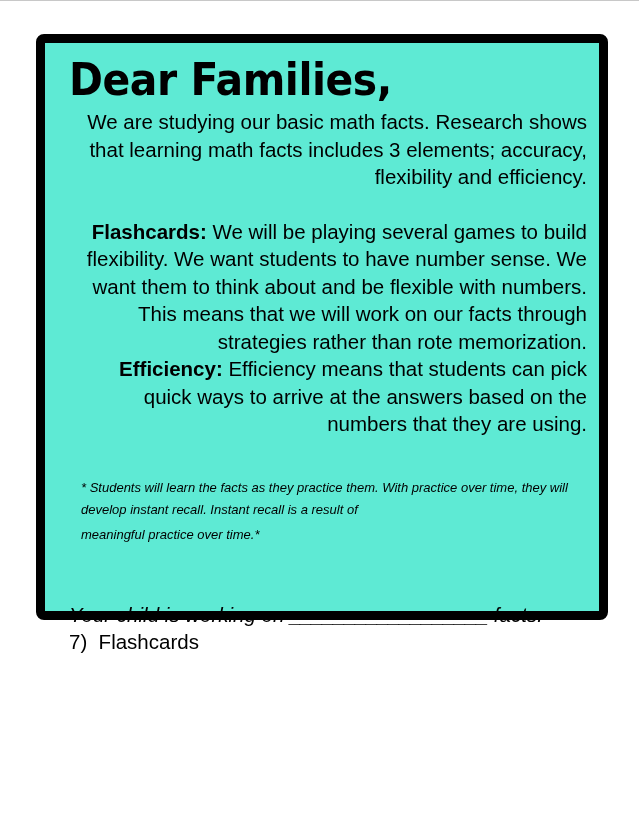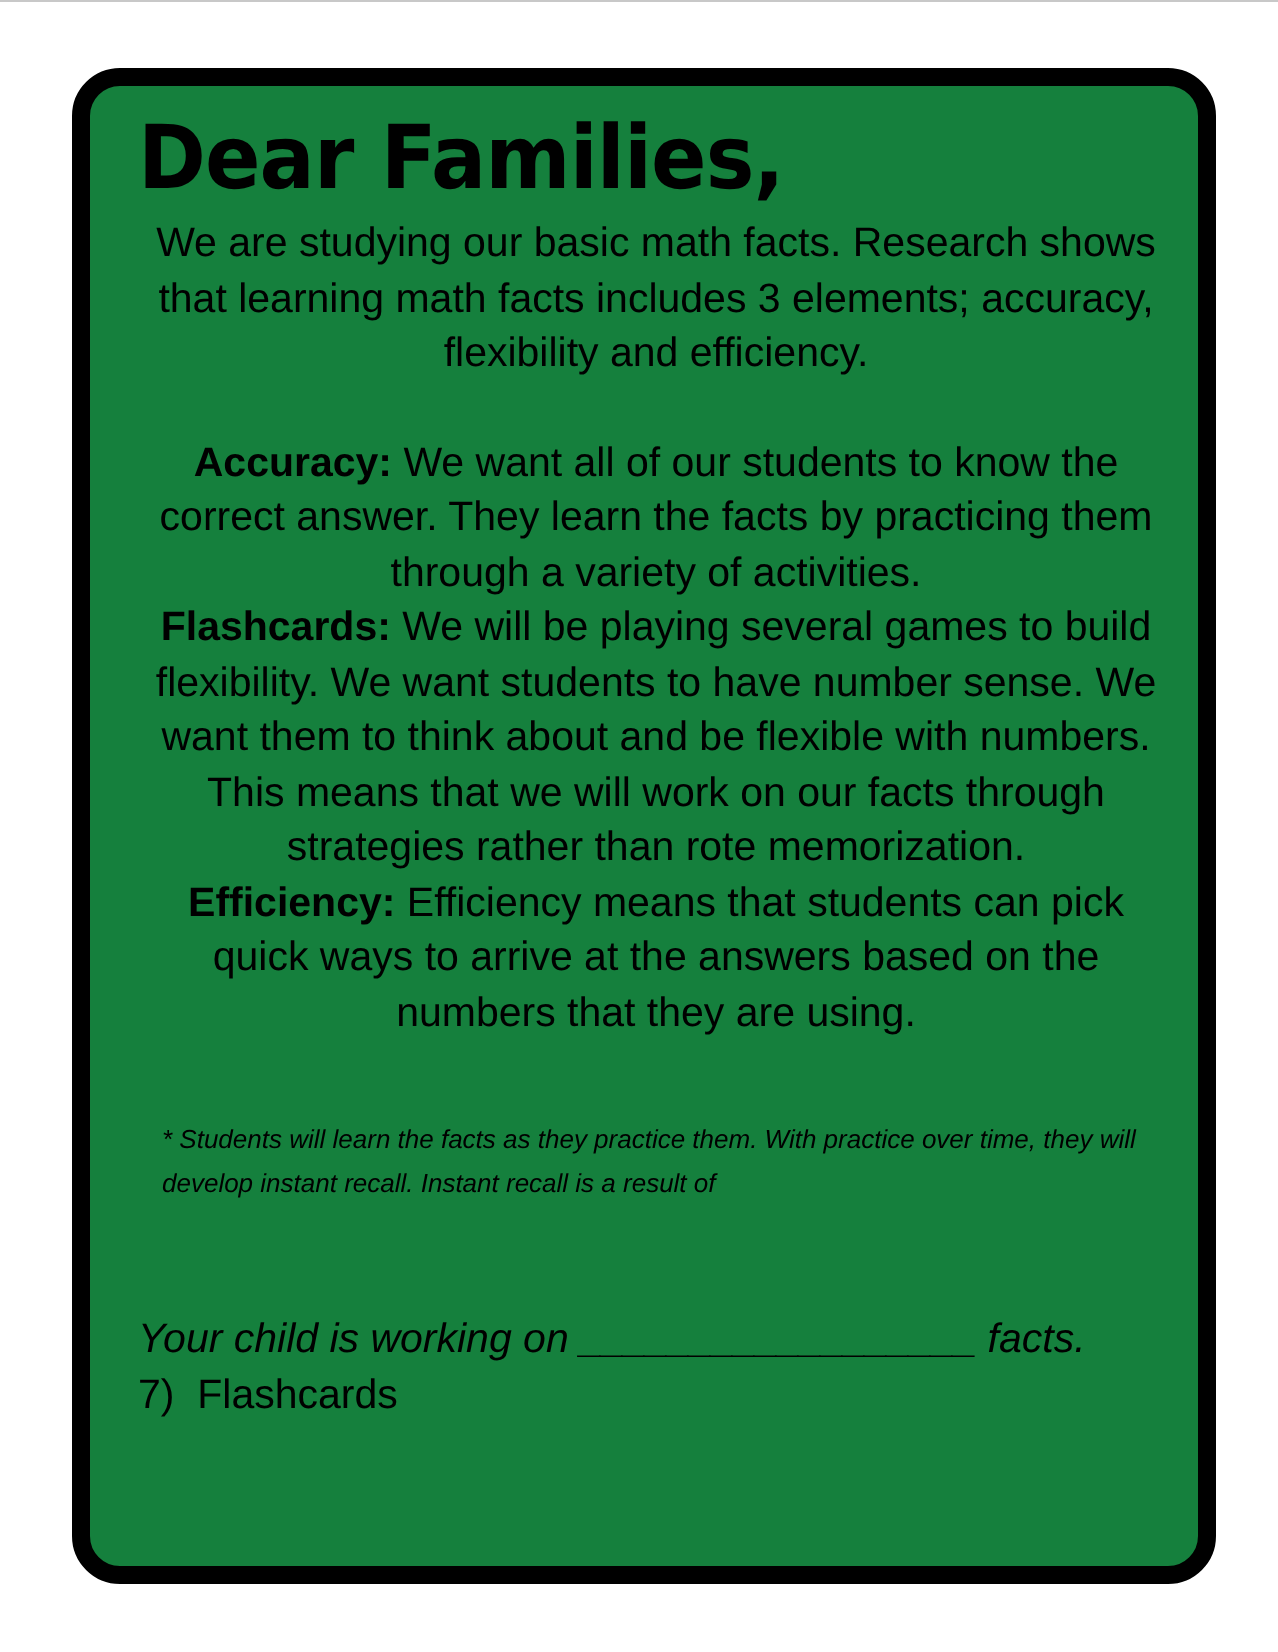--- a/index.html
+++ b/index.html
@@ -25,25 +25,25 @@
     height: 1px;
     background: #c8c8c8;
   }
 
   
   .letter-frame {
     position: absolute;
     left: 36px;
     top: 34px;
     width: 572px;
-    height: 758px;
+    height: 586px;
     box-sizing: border-box;
     border: 9px solid #000000;
-    border-radius: 24px;
-    background: #15803d;
+    border-radius: 8px;
+    background: #5eead4;
   }
 
   .letter-body {
     position: absolute;
     left: 24px;
     top: 11px;
     right: 12px;
   }
 
   
@@ -57,21 +57,21 @@
     transform-origin: left center;
     margin: 0 0 2px 0;
     white-space: nowrap;
   }
 
   
   .para {
     font-size: 20.5px;
     line-height: 27.5px;
     margin: 0;
-    text-align: center;
+    text-align: right;
   }
   .para b {
     font-weight: bold;
   }
   .spacer-line {
     height: 27px;
   }
   .spacer-small {
     height: 14px;
   }
@@ -114,31 +114,30 @@
 
 <div class="letter-frame">
   <div class="letter-body">
 
     <h1 class="letter-title">Dear Families,</h1>
 
     <p class="para">We are studying our basic math facts. Research shows that learning math facts includes 3 elements; accuracy, flexibility and efficiency.</p>
 
     <div class="spacer-line"></div>
 
-    <p class="para"><b>Accuracy:</b><span> We want all of our students to know the correct answer.  They learn the facts by practicing them through a variety of activities.</span></p>
 
     <p class="para"><b>Flashcards:</b><span> We will be playing several games to build flexibility.  We want students to have number sense. We want them to think about and be flexible with numbers. This means that we will work on our facts through strategies rather than rote memorization.</span></p>
 
     <p class="para"><b>Efficiency:</b><span> Efficiency means that students can pick quick ways to arrive at the answers based on the numbers that they are using.</span></p>
 
     <div class="spacer-line"></div>
 
     <p class="footnote"><span>* Students will learn the facts as they practice them. With practice</span>
       <span>over time, they will develop instant recall.  Instant recall is a result of</span>
-      </p>
+      <span class="last-line">meaningful practice over time.*</span></p>
 
     <div class="spacer-line"></div>
     <div class="spacer-small"></div>
 
     <p class="closing-line"><span>Your child is working on  </span><span class="blank-fill">__________________</span><span> facts.</span></p>
 
 
     <p class="list-line">7)  Flashcards</p>
 
 

